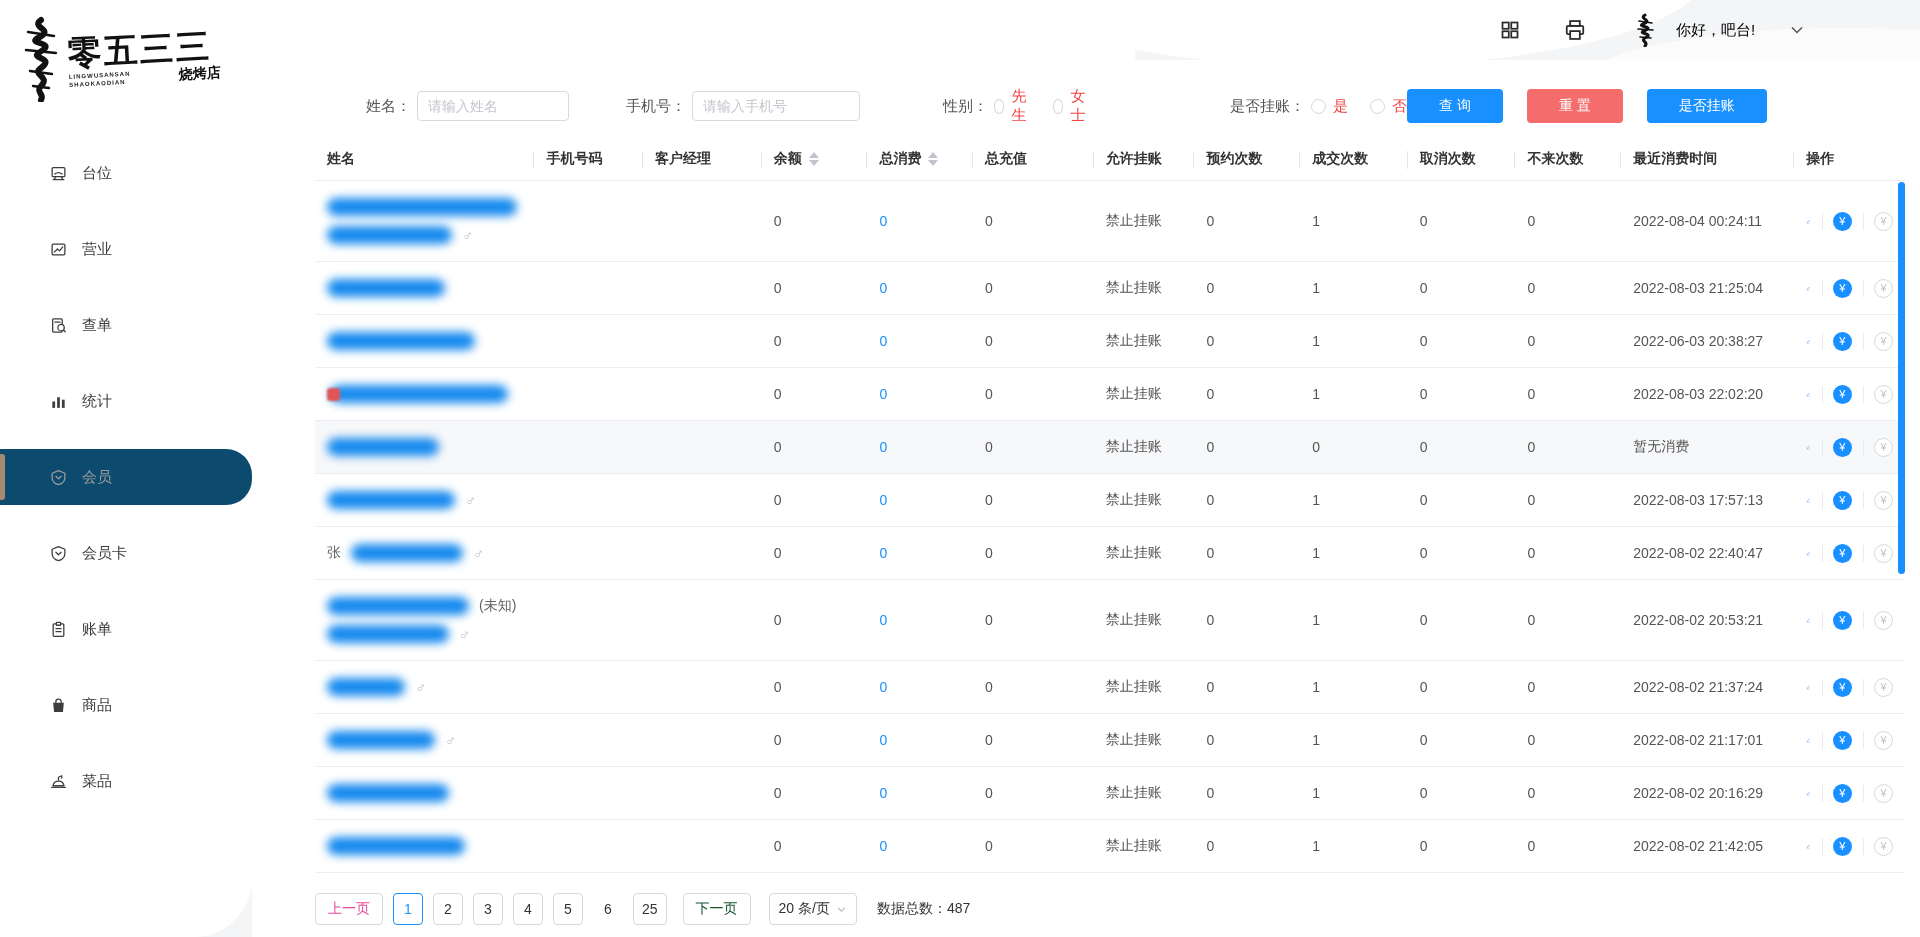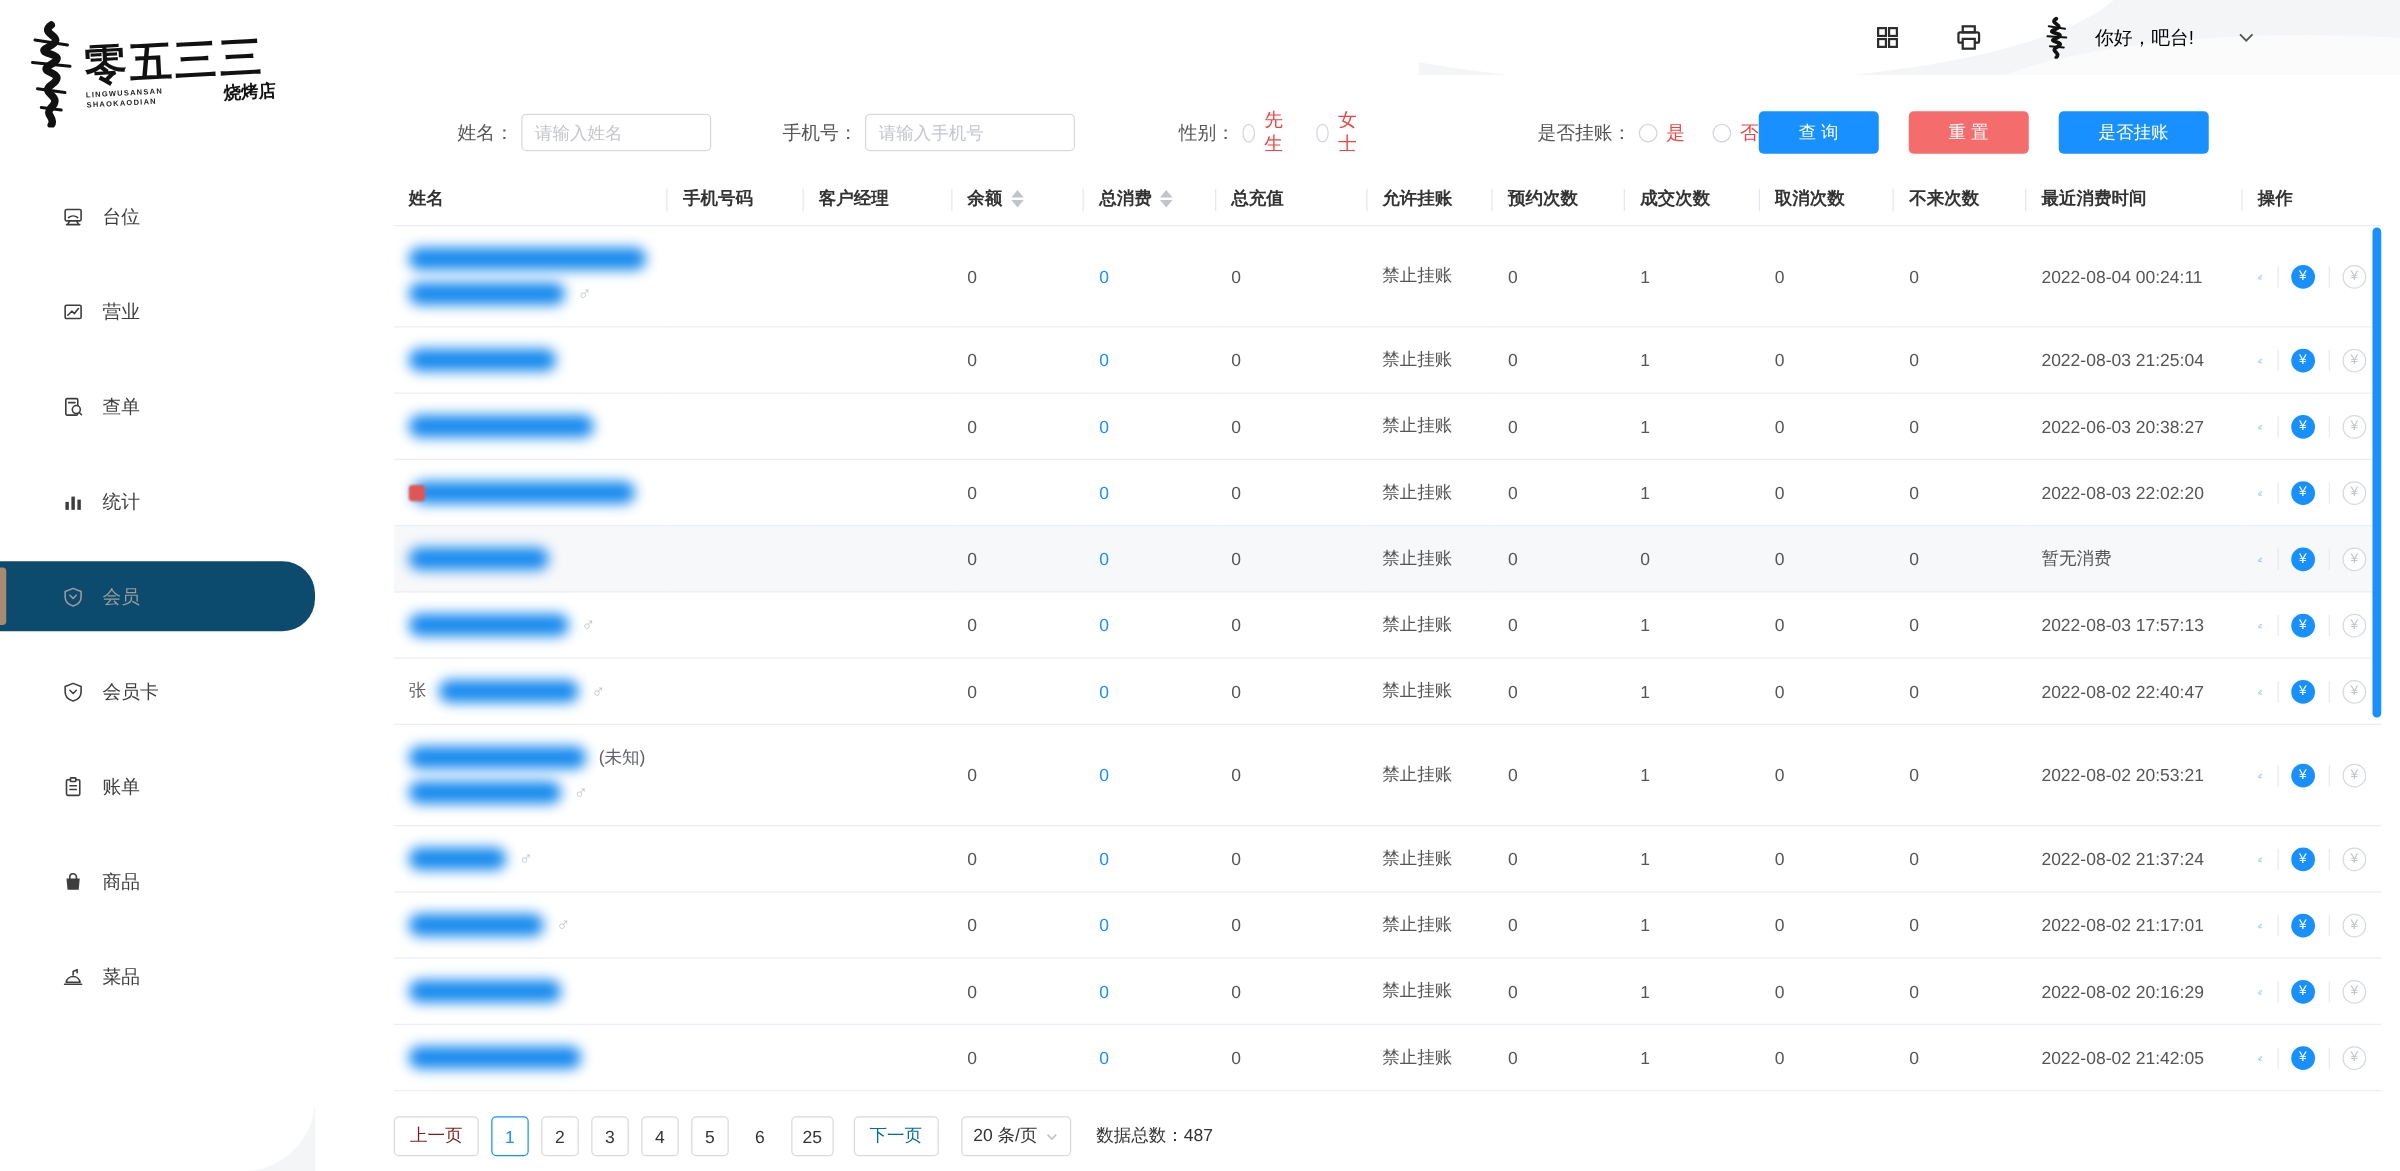--- a/index.html
+++ b/index.html
@@ -81,22 +81,22 @@
   .op-divider { width:1px; height:17px; background:#e8eaee; }
   .edit-icon { width:17px; height:17px; color:#1890ff; cursor:pointer; }
   .circle-btn { width:19px; height:19px; border-radius:50%; background:#1890ff; color:#fff; font-size:11px; display:flex; align-items:center; justify-content:center; cursor:pointer; flex:none; }
   .circle-btn.disabled { background:#fff; border:1px solid #d6d9de; color:#c0c4cc; }
 
   .scroll-thumb { position:absolute; left:1898px; top:182px; width:7px; height:392px; background:#1890ff; border-radius:4px; z-index:6; cursor:grab; }
 
   
   .pagination { position:absolute; left:315px; top:893px; display:flex; align-items:center; gap:10px; z-index:5; background:#fff; }
   .page-box { min-width:30px; height:32px; border:1px solid #d9d9d9; border-radius:4px; background:#fff; display:flex; align-items:center; justify-content:center; font-size:14px; color:#333; cursor:pointer; padding:0 8px; font-family:inherit; }
-  .page-box.prev { color:#7f1d1d; padding:0 12px; }
-  .page-box.next { color:#0369a1; padding:0 12px; margin-left:6px; }
+  .page-box.prev { color:#ec4899; padding:0 12px; }
+  .page-box.next { color:#14532d; padding:0 12px; margin-left:6px; }
   .page-box.active { border-color:#1890ff; color:#1890ff; }
   .page-box.noborder { border-color:transparent; }
   .size-select { margin-left:8px; min-width:88px; height:32px; border:1px solid #d9d9d9; border-radius:4px; display:flex; align-items:center; justify-content:center; gap:6px; font-size:14px; color:#333; cursor:pointer; padding:0 9px; background:#fff; }
   .select-chevron { width:11px; height:11px; color:#c0c4cc; }
   .total-text { margin-left:10px; font-size:14px; color:#333; }
 </style>
 </head>
 <body>
 
 <div class="deco-top"></div>

